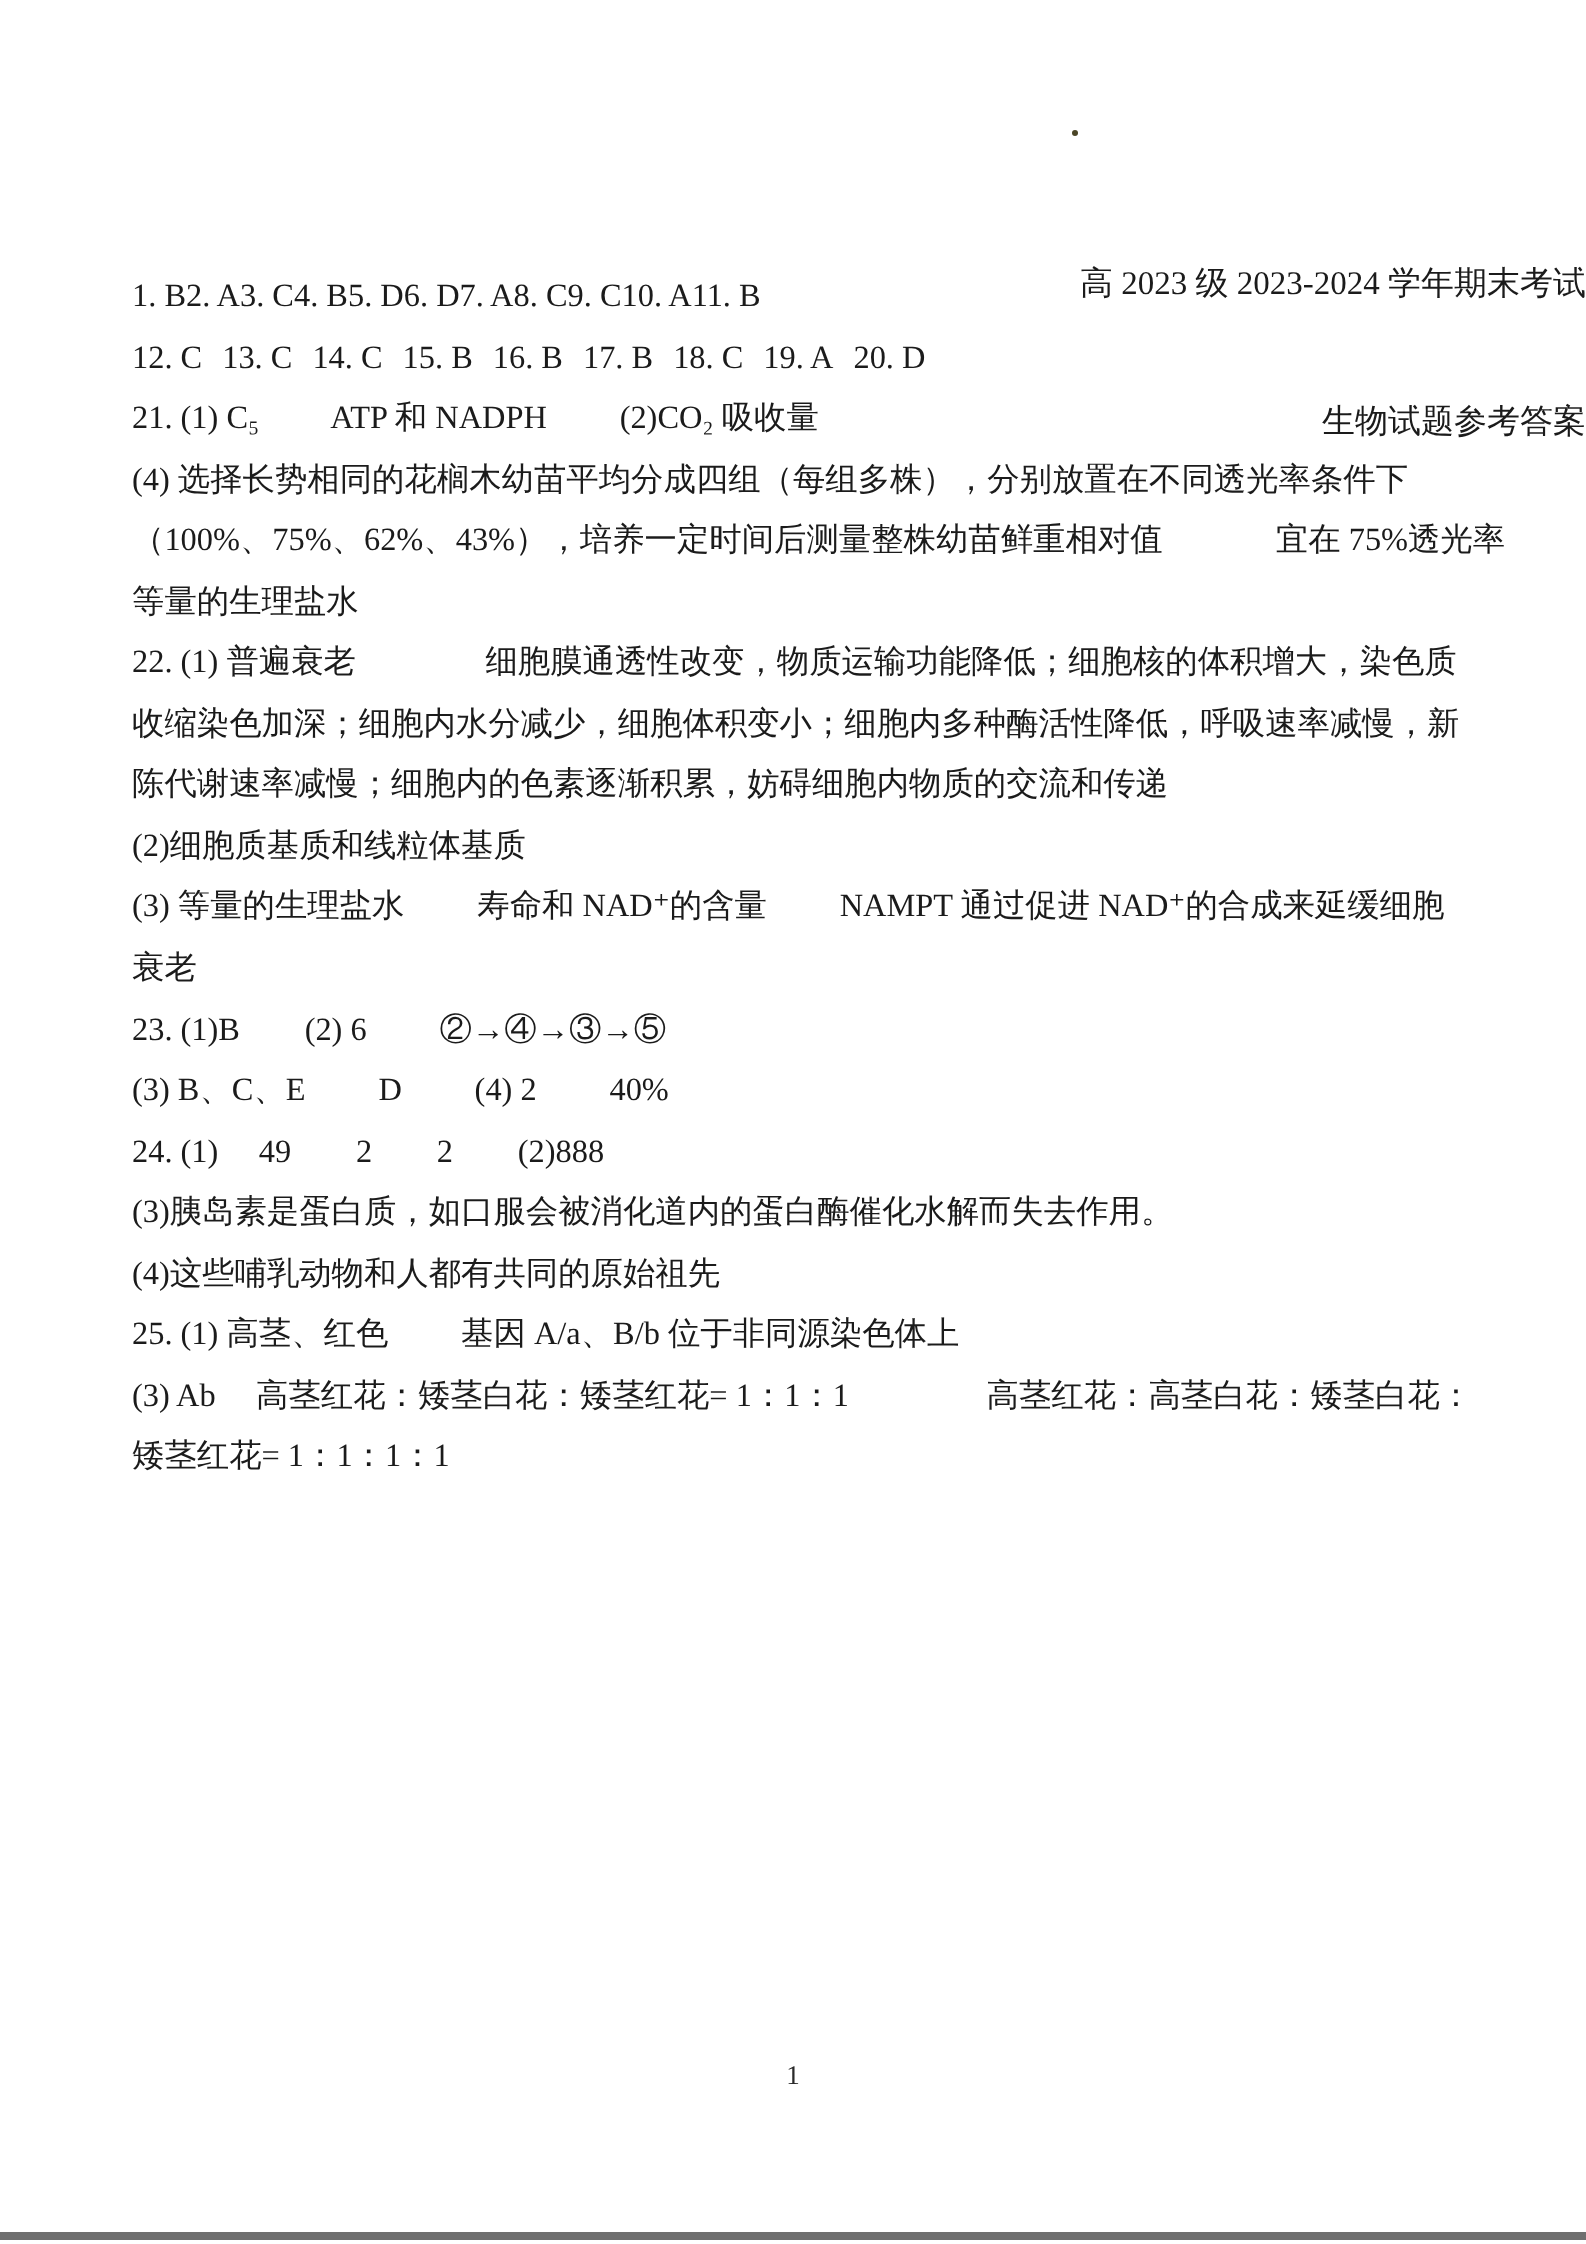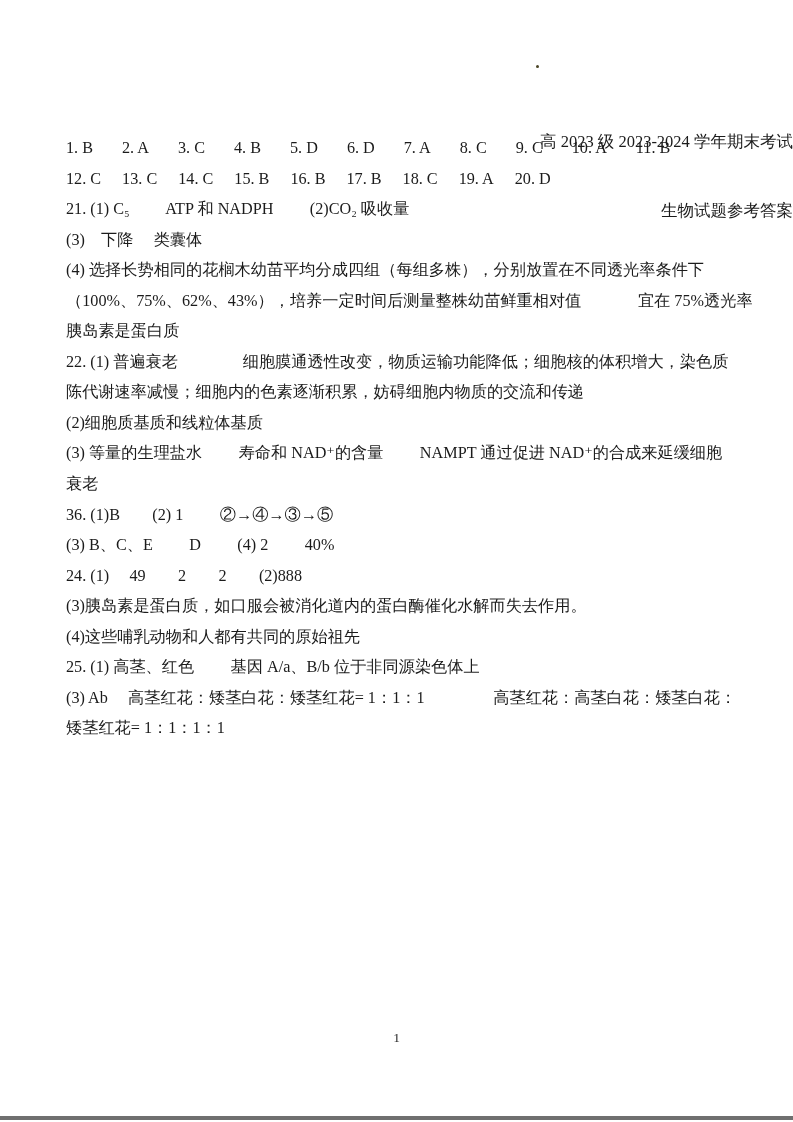--- a/index.html
+++ b/index.html
@@ -20,22 +20,22 @@
   }
   .content {
     position: absolute; top: 133px; left: 66px; width: 710px;
     font-size: 16.2px;
   }
   .choice-row, .line {
     height: 30.55px; line-height: 30.55px;
     white-space: pre;
   }
   .choice-row { display: flex; }
-  .choice-row.r1 { gap: 29px; }
-  .choice-row.r2 { gap: 21px; }
+  .choice-row.r1 { }
+  .choice-row.r2 { gap: 10px; }
   .footer-num {
     position: absolute; top: 1030px; left: 0; right: 0;
     text-align: center; font-size: 13.5px; color: #2a2a2a;
   }
   .speck {
     position: absolute; left: 536px; top: 65px;
     width: 3px; height: 3px; border-radius: 50%;
     background: #4a4526;
   }
   .bottom-bar {
@@ -55,30 +55,30 @@
     <div>生物试题参考答案</div>
   </div>
 
   <div class="content">
     <div class="choice-row r1"><span class="choice-item">1. B</span><span class="choice-item">2. A</span><span class="choice-item">3. C</span><span class="choice-item">4. B</span><span class="choice-item">5. D</span><span class="choice-item">6. D</span><span class="choice-item">7. A</span><span class="choice-item">8. C</span><span class="choice-item">9. C</span><span class="choice-item">10. A</span><span class="choice-item">11. B</span></div>
 
     <div class="choice-row r2"><span class="choice-item">12. C</span><span class="choice-item">13. C</span><span class="choice-item">14. C</span><span class="choice-item">15. B</span><span class="choice-item">16. B</span><span class="choice-item">17. B</span><span class="choice-item">18. C</span><span class="choice-item">19. A</span><span class="choice-item">20. D</span></div>
 
     <div>
         <div class="line">21. (1) C₅　　 ATP 和 NADPH　　 (2)CO₂ 吸收量</div>
-        <div class="line">(3)　下降　 类囊体</div>
         <div class="line">(4) 选择长势相同的花榈木幼苗平均分成四组（每组多株），分别放置在不同透光率条件下</div>
         <div class="line">（100%、75%、62%、43%），培养一定时间后测量整株幼苗鲜重相对值　　　  宜在 75%透光率</div>
-        <div class="line">胰岛素是蛋白质</div>
+        <div class="line">等量的生理盐水</div>
         <div class="line">22. (1) 普遍衰老　　　　细胞膜通透性改变，物质运输功能降低；细胞核的体积增大，染色质</div>
+        <div class="line">收缩染色加深；细胞内水分减少，细胞体积变小；细胞内多种酶活性降低，呼吸速率减慢，新</div>
         <div class="line">陈代谢速率减慢；细胞内的色素逐渐积累，妨碍细胞内物质的交流和传递</div>
         <div class="line">(2)细胞质基质和线粒体基质</div>
         <div class="line">(3) 等量的生理盐水　　 寿命和 NAD⁺的含量　　 NAMPT 通过促进 NAD⁺的合成来延缓细胞</div>
         <div class="line">衰老</div>
-        <div class="line">36. (1)B　　(2) 1　　 ②→④→③→⑤</div>
+        <div class="line">23. (1)B　　(2) 6　　 ②→④→③→⑤</div>
         <div class="line">(3) B、C、E　　 D　　 (4) 2　　 40%</div>
         <div class="line">24. (1)　 49　　2　　2　　(2)888</div>
         <div class="line">(3)胰岛素是蛋白质，如口服会被消化道内的蛋白酶催化水解而失去作用。</div>
         <div class="line">(4)这些哺乳动物和人都有共同的原始祖先</div>
         <div class="line">25. (1) 高茎、红色　　 基因 A/a、B/b 位于非同源染色体上</div>
         <div class="line">(3) Ab　 高茎红花：矮茎白花：矮茎红花= 1：1：1　　　　 高茎红花：高茎白花：矮茎白花：</div>
         <div class="line">矮茎红花= 1：1：1：1</div>
       </div>
   </div>
 

